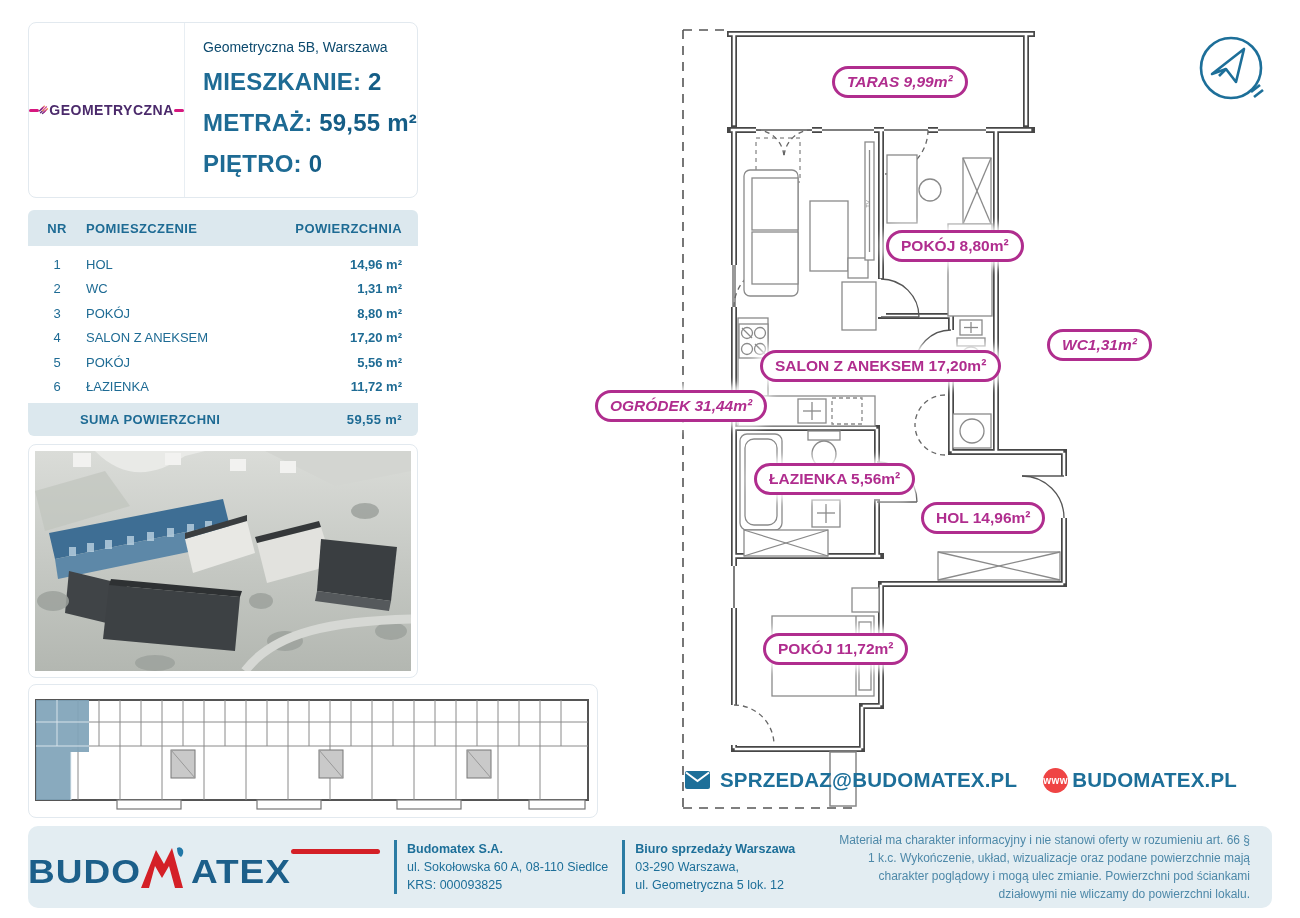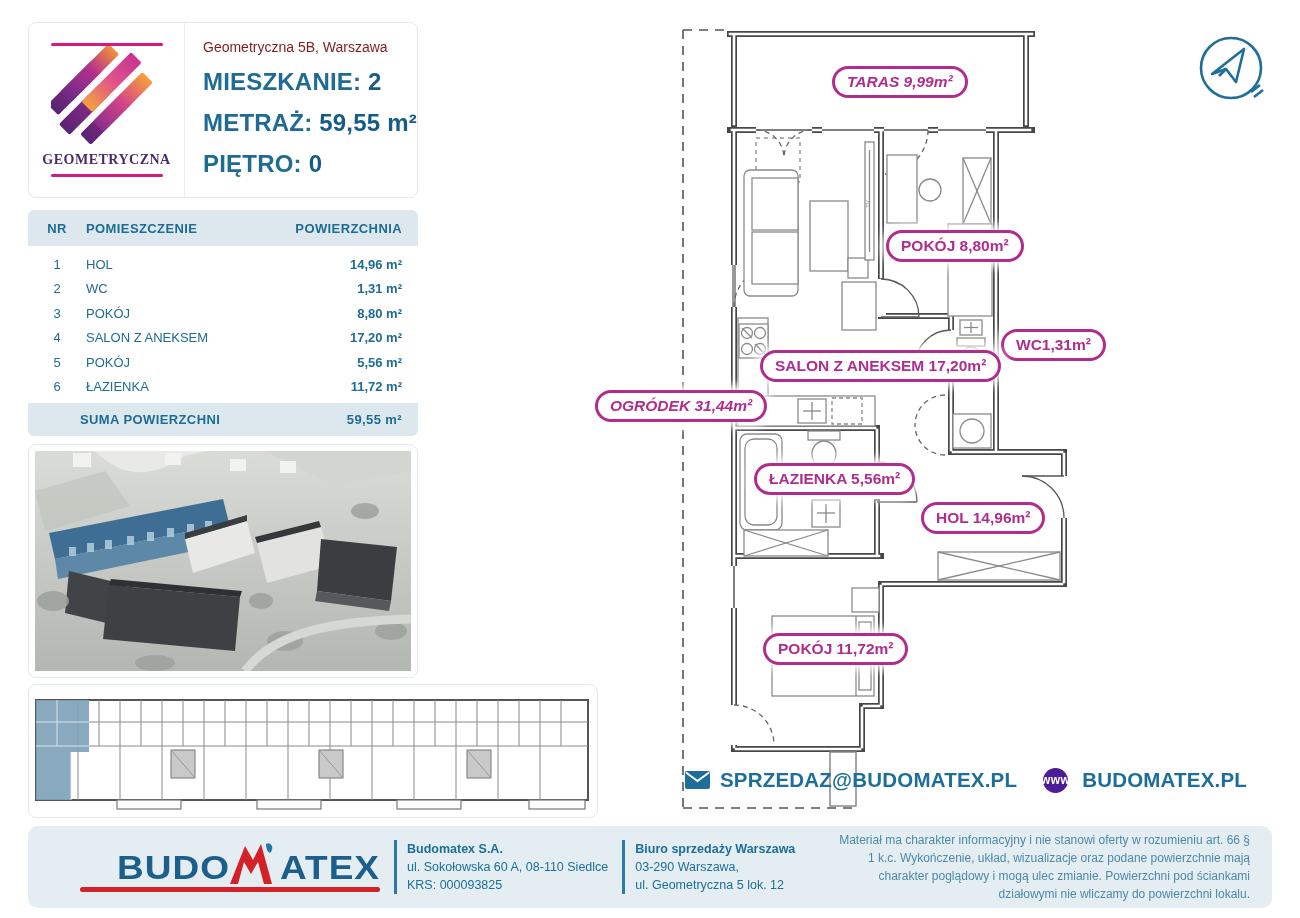--- a/index.html
+++ b/index.html
@@ -4,25 +4,25 @@
 <style>
   * { margin:0; padding:0; box-sizing:border-box; }
   html,body { background:#fff; }
   body { font-family:"Liberation Sans", sans-serif; }
   .page { position:relative; width:1300px; height:918px; background:#fff; overflow:hidden; }
 
   .card { position:absolute; background:#fff; border:1px solid #e2e9ef; border-radius:8px; }
 
   
   .info-card { left:28px; top:22px; width:390px; height:176px; display:flex; }
-  .logo-pane { width:156px; border-right:1px solid #e8eef3; display:flex; flex-direction:column; align-items:center; justify-content:center; padding:10px 0;font-family:Liberation Serif, serif; }
+  .logo-pane { width:156px; border-right:1px solid #e8eef3; display:flex; flex-direction:row; align-items:center; justify-content:center; padding:10px 0; }
   .logo-rule { width:112px; height:3px; background:#d6187f; border-radius:2px; }
   .brand-text { color:#4b2a6b; font-weight:700; font-size:14px; letter-spacing:.5px; margin:6px 0 6px; }
   .text-pane { flex:1; padding:16px 0 0 18px; }
-  .address { color:#7f1d1d; font-size:14px; font-weight:400; margin-bottom:13px; }
+  .address { color:#0c4a6e; font-size:14px; font-weight:400; margin-bottom:13px; }
   .unit-row { color:#1e6b94; font-size:24px; font-weight:700; margin-bottom:13px; letter-spacing:.2px; }
   .unit-row .val { color:#155d86; font-weight:800; }
 
   
   .table-card { left:28px; top:210px; width:390px; height:222px; border:none; }
   .t-head, .t-suma { background:#dce8ee; color:#1e6b94; font-weight:700; font-size:13px; letter-spacing:.4px; }
   .t-head { height:36px; display:grid; grid-template-columns:58px 1fr 130px; align-items:center; border-radius:6px 6px 0 0; }
   .t-head .c1 { text-align:center; }
   .t-head .c3 { text-align:right; padding-right:16px; }
   .t-body { background:#fff; padding:6px 0 4px; }
@@ -42,27 +42,27 @@
   .pill { position:absolute; background:#fff; border:3px solid #b02d8e; color:#b02d8e;
           border-radius:20px; padding:4px 12px; font-size:15.5px; font-weight:700; white-space:nowrap;
           box-shadow:0 0 9px 5px rgba(255,255,255,.9); z-index:5; }
   .compass { position:absolute; left:1192px; top:30px; }
 
   
   .contact { position:absolute; left:684px; top:758px; height:44px; display:flex; align-items:center; z-index:6; }
   .contact .item { display:flex; align-items:center; color:#1d6f99; font-size:20.5px; font-weight:700; letter-spacing:.2px; }
   .contact .item + .item { margin-left:26px; }
   .contact svg { margin-right:9px; }
-  .www-badge { width:25px; height:25px; border-radius:50%; background:#4c1d95; color:#fff; display:flex;
-               align-items:center; justify-content:center; font-size:12px; font-weight:700; margin-right:14px; letter-spacing:.5px;}
+  .www-badge { width:25px; height:25px; border-radius:50%; background:#ef4444; color:#fff; display:flex;
+               align-items:center; justify-content:center; font-size:10px; font-weight:700; margin-right:4px; letter-spacing:.5px;}
 
   
   .footer { position:absolute; left:28px; top:826px; width:1244px; height:82px; background:#e3edf2; border-radius:10px;
             display:flex; align-items:center; }
-  .bm-logo { width:352px; display:flex; flex-direction:column; align-items:flex-end; }
+  .bm-logo { width:352px; display:flex; flex-direction:row; align-items:flex-start; }
   .bm-row { display:flex; align-items:flex-end; }
   .bm-txt { color:#1c5f8a; font-weight:800; font-size:37px; letter-spacing:1px; line-height:.9; transform:scaleY(.92); }
   .bm-underline { width:300px; height:5px; background:#d42027; border-radius:3px; margin-top:3px; }
   .f-block { border-left:3px solid #2b7ca4; padding-left:10px; margin-left:14px; color:#1d6f99; font-size:12.5px; line-height:1.45; }
   .f-block .b { font-weight:700; }
   .legal { flex:1; text-align:right; color:#4e89a9; font-size:12px; line-height:1.5; padding:0 22px 0 40px; }
 
   svg text { font-family:"Liberation Sans", sans-serif; }
 </style>
 </head>
@@ -474,21 +474,21 @@
             <rect x="199" y="642" width="12" height="30"></rect>
         </g>
         <rect x="192" y="570" width="27" height="24"></rect>
       </g>
       <text x="209.5" y="186" font-size="6" fill="#8a8a8a" text-anchor="middle" transform="rotate(-90 209.5 186)">TV</text>
     </svg>
   </div>
 
   <div class="pill" style="left:832px; top:66px;font-style:italic;">TARAS 9,99m²</div>
   <div class="pill" style="left:886px; top:230px;">POKÓJ 8,80m²</div>
-  <div class="pill" style="left:1001px; top:329px;">WC1,31m²</div>
+  <div class="pill" style="left:1047px; top:329px;font-style:italic;">WC1,31m²</div>
   <div class="pill" style="left:760px; top:350px;">SALON Z ANEKSEM 17,20m²</div>
   <div class="pill" style="left:595px; top:390px;font-style:italic;">OGRÓDEK 31,44m²</div>
   <div class="pill" style="left:754px; top:463px;">ŁAZIENKA 5,56m²</div>
   <div class="pill" style="left:921px; top:502px;">HOL 14,96m²</div>
   <div class="pill" style="left:763px; top:633px;">POKÓJ 11,72m²</div>
 
   <div class="compass">
     <svg width="82" height="86" viewBox="0 0 82 86">
       <circle cx="39" cy="38" r="30" stroke="#1d6f99" stroke-width="2.6" fill="none"></circle>
       <path d="M 20 44 L 52 19 L 44 52 L 34 39 Z" stroke="#1d6f99" stroke-width="2.6" fill="none" stroke-linejoin="round"></path>

